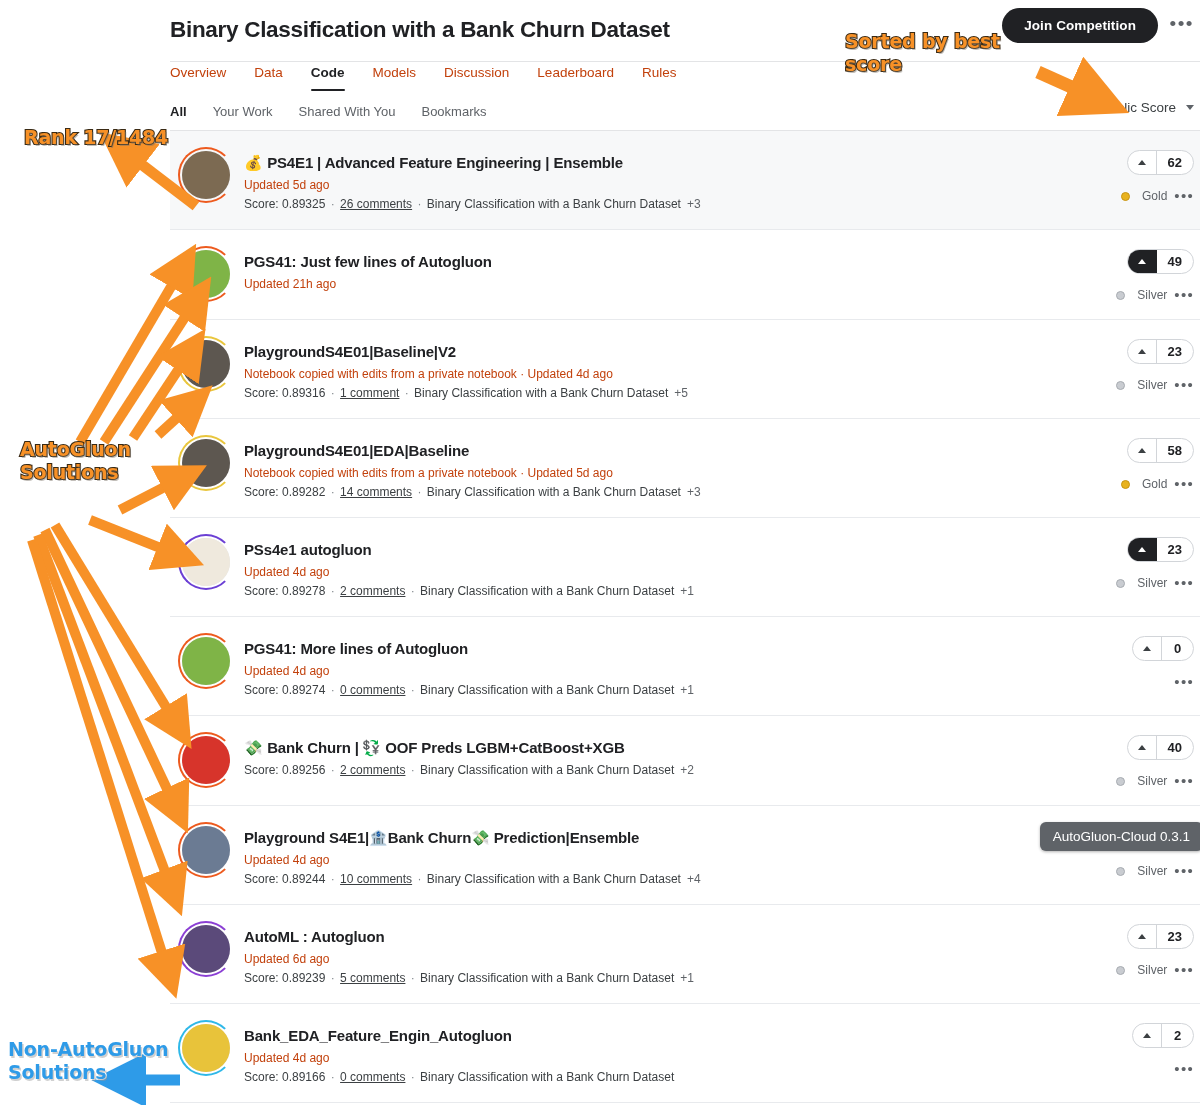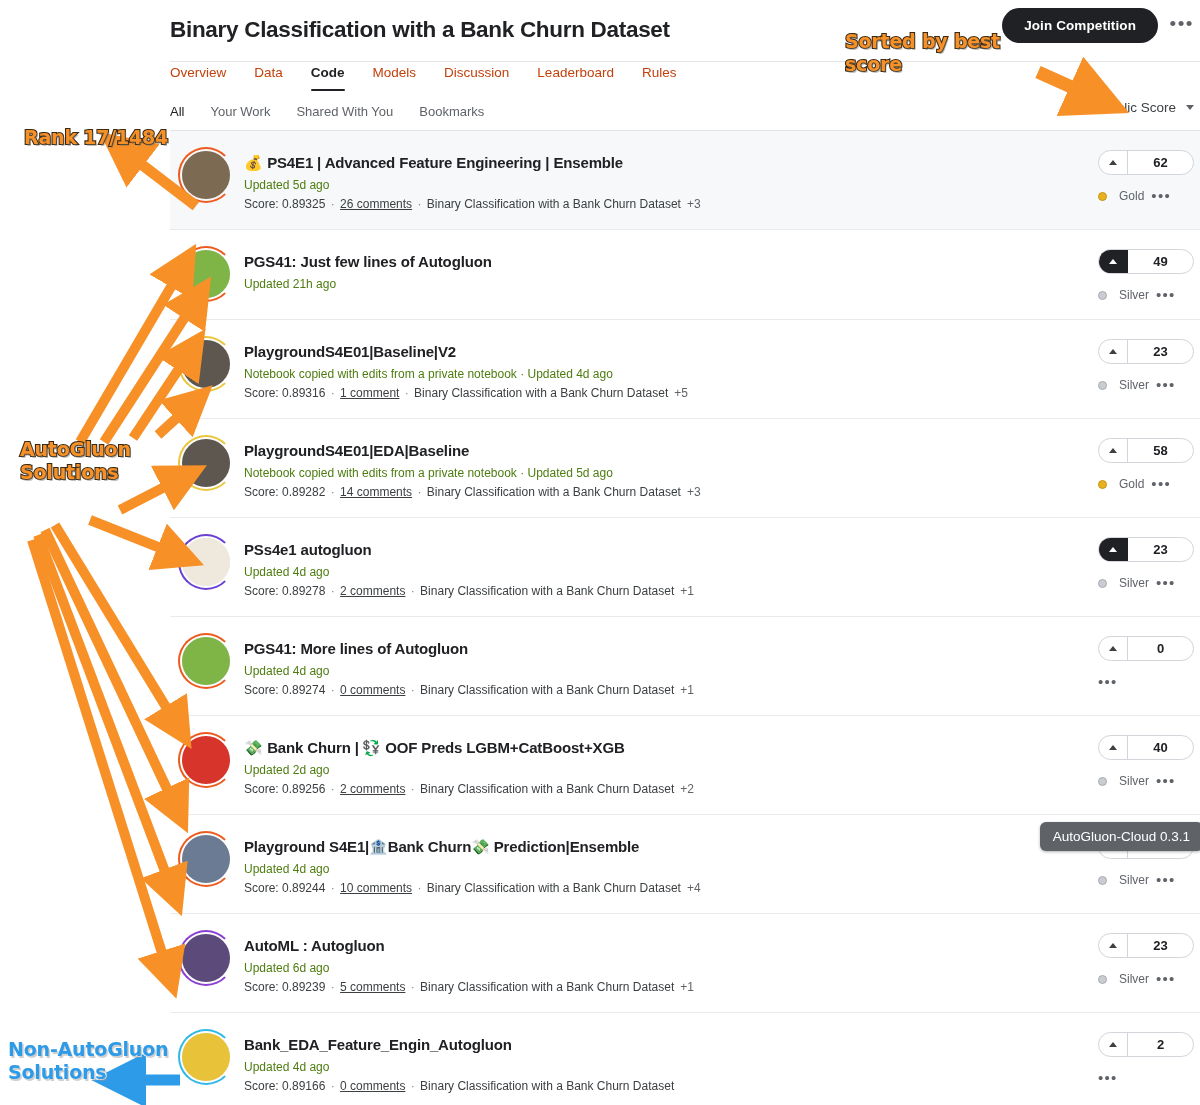--- a/index.html
+++ b/index.html
@@ -146,21 +146,21 @@
     position: relative;
   }
   .nav-secondary .subtab {
     font-size: 13px;
     color: #5f6368;
     margin-right: 26px;
     padding-bottom: 12px;
     cursor: pointer;
     white-space: nowrap;
   }
-  .nav-secondary .subtab.active { color: #202124; }
+  .nav-secondary .subtab.active { color: #202124; font-weight: bold; }
 
   .sort-control {
     position: absolute;
     right: 6px; top: 9px;
     display: flex;
     align-items: center;
     gap: 10px;
     font-size: 13.5px;
     color: #3c4043;
     cursor: pointer;
@@ -214,21 +214,21 @@
     font-weight: bold;
     color: #202124;
     letter-spacing: -0.15px;
     line-height: 20px;
     margin: 4px 0 4px 0;
     white-space: nowrap;
   }
   .row-title .emj { font-family: "DejaVu Sans", sans-serif; font-weight: normal; }
   .row-sub {
     font-size: 12px;
-    color: #4d7c0f;
+    color: #c2410c;
     line-height: 17px;
     margin-bottom: 2px;
     white-space: nowrap;
   }
   .row-meta {
     font-size: 12px;
     color: #3c4043;
     line-height: 17px;
     white-space: nowrap;
   }
@@ -238,20 +238,21 @@
     cursor: pointer;
   }
   .row-meta .dotsep { color: #80868b; padding: 0 2px; }
   .row-meta .plus { color: #5f6368; }
 
   
   .row-right {
     flex: 0 0 96px;
     display: flex;
     flex-direction: column;
+    align-items: flex-end;
     padding-top: 2px;
   }
   .vote-pill {
     display: flex;
     align-items: stretch;
     border: 1px solid #d2d5d9;
     border-radius: 14px;
     height: 25px;
     overflow: hidden;
     background: #fff;
@@ -515,21 +516,20 @@
             </div>
           </div>
         </div>
         <div class="row">
           <div class="avatar">
             <div class="pic" style="background: rgb(215, 52, 43);"></div>
             <div class="ring" style="border-color: rgb(237, 90, 30) transparent rgb(237, 90, 30) rgb(237, 90, 30);"></div>
           </div>
           <div class="row-body">
             <div class="row-title"><span class="emj">💸 </span><span>Bank Churn | 💱 OOF Preds LGBM+CatBoost+XGB</span></div>
-            <div class="row-sub">Updated 2d ago</div>
             <div class="row-meta"><span>Score: 0.89256</span><span class="dotsep"> · </span><span class="comments">2 comments</span><span class="dotsep"> · </span><span>Binary Classification with a Bank Churn Dataset</span><span class="plus" style="padding-left: 6px;">+2</span></div>
           </div>
           <div class="row-right">
             <div class="vote-pill">
               <div class="vote-up">
                 <span class="tri"></span>
               </div>
               <div class="vote-count">40</div>
             </div>
             <div class="medal-row">

